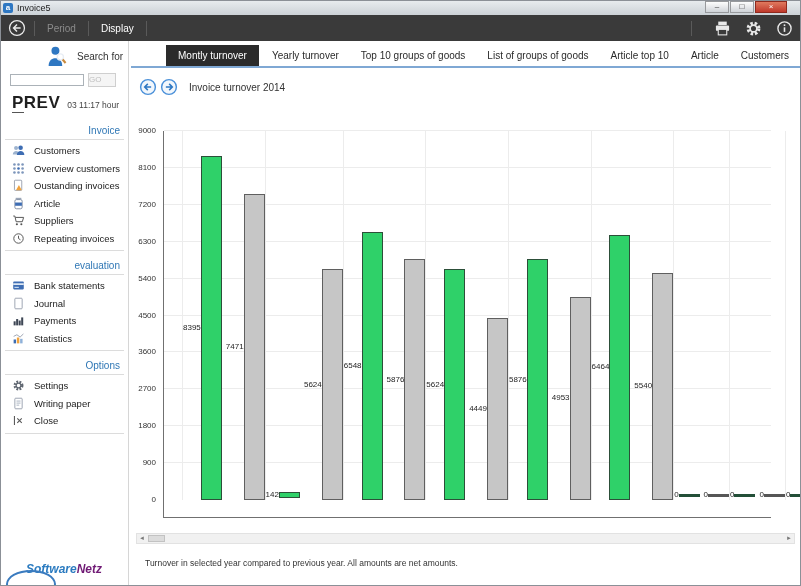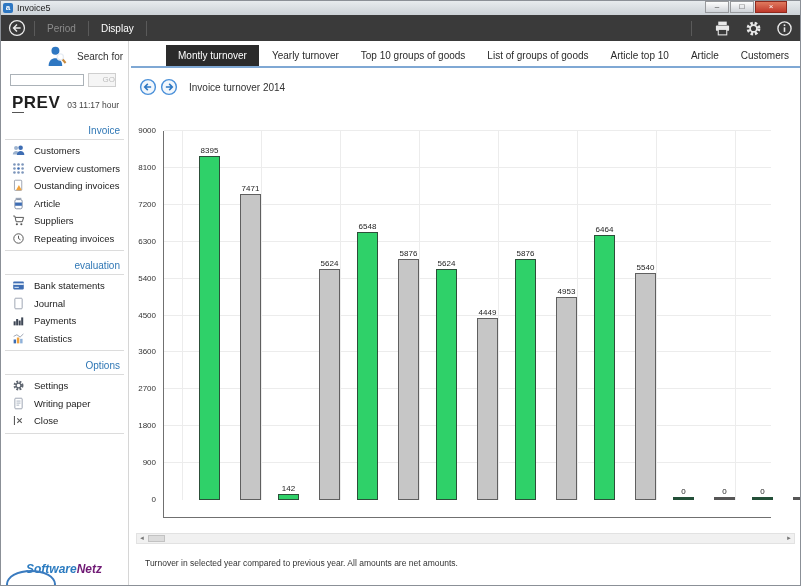--- a/index.html
+++ b/index.html
@@ -33,21 +33,21 @@
   .back-btn{width:18px;height:18px;flex:0 0 auto;}
 
   
   .sidebar{position:absolute;left:0;top:41px;width:129px;bottom:0;background:#fff;
     border-right:1px solid #d6d6d6;box-sizing:border-box;}
   .search-row{display:flex;align-items:center;margin:4px 0 0 46px;}
   .search-label{font-size:10px;color:#333;margin-left:9px;}
   .input-row{display:flex;align-items:center;margin:5px 0 0 10px;}
   .search-input{width:74px;height:12px;border:1px solid #abb2b8;font-size:8px;padding:0 2px;box-sizing:border-box;}
   .go-btn{width:28px;height:14px;margin-left:4px;border:1px solid #cfcfcf;background:#f5f5f5;
-    color:#bdbdbd;font-size:8px;line-height:12px;text-align:right;box-sizing:border-box;}
+    color:#bdbdbd;font-size:8px;line-height:12px;text-align:left;box-sizing:border-box;}
   .prev-row{display:flex;align-items:baseline;margin:6px 0 0 12px;position:relative;}
   .prev-label{font-size:17px;font-weight:bold;letter-spacing:0.5px;color:#1f1f1f;}
   .prev-row::after{content:"";position:absolute;left:0;top:19px;width:12px;height:1px;background:#555;}
   .prev-datetime{font-size:8.5px;color:#444;margin-left:7px;}
   .sections{margin-top:12px;}
   .sec-header{text-align:right;color:#2f77b5;font-size:10px;padding-right:8px;margin-top:9px;}
   .sec-line{border-top:1px solid #dcdcdc;margin:3px 4px 2px 5px;height:0;}
   .side-item{display:flex;align-items:center;height:17.5px;padding-left:12px;font-size:9.5px;color:#222;cursor:default;}
   .side-item .icon{width:13px;height:13px;margin-right:9px;flex:0 0 auto;display:inline-block;}
   .icon svg{width:100%;height:100%;display:block;}
@@ -72,21 +72,21 @@
   .chart{position:absolute;left:130px;top:100px;width:668px;height:440px;}
   .y-axis{position:absolute;left:0;top:31px;width:29px;height:386px;}
   .ytick{position:absolute;right:3px;width:26px;text-align:right;font-size:8px;color:#333;height:9px;line-height:9px;}
   .plot-wrap{position:absolute;left:33px;top:31px;width:607px;height:386px;
     border-left:1px solid #707070;border-bottom:1px solid #707070;box-sizing:content-box;}
   .plot{position:absolute;left:0;right:0;bottom:17px;height:369px;}
   .hgrid{position:absolute;left:0;right:0;height:1px;background:#ececec;}
   .bars-row{position:absolute;inset:0;display:flex;padding-left:18px;padding-right:6px;box-sizing:border-box;}
   .mcol{flex:1;border-left:1px solid #ececec;display:flex;align-items:flex-end;justify-content:center;gap:4px;}
   .mcol:last-child{border-right:1px solid #ececec;}
-  .slot{display:flex;flex-direction:column;align-items:center;justify-content:center;margin-left:16px;}
+  .slot{display:flex;flex-direction:row;align-items:center;justify-content:center;}
   .vlabel{font-size:8px;color:#1d1d1d;margin-bottom:1px;white-space:nowrap;}
   .bar{width:21px;box-sizing:border-box;}
   .months-row{position:absolute;left:33px;top:421px;width:607px;display:flex;
     padding-left:18px;padding-right:6px;box-sizing:border-box;}
   .month-label{flex:1;text-align:center;font-size:9px;color:#333;}
 
   
   .hscroll{position:absolute;left:136px;top:533px;width:659px;height:11px;background:#f1f1f1;
     border:1px solid #e2e2e2;box-sizing:border-box;}
   .hs-arrow{position:absolute;top:1px;width:8px;height:7px;font-size:6px;line-height:7px;color:#777;text-align:center;}

